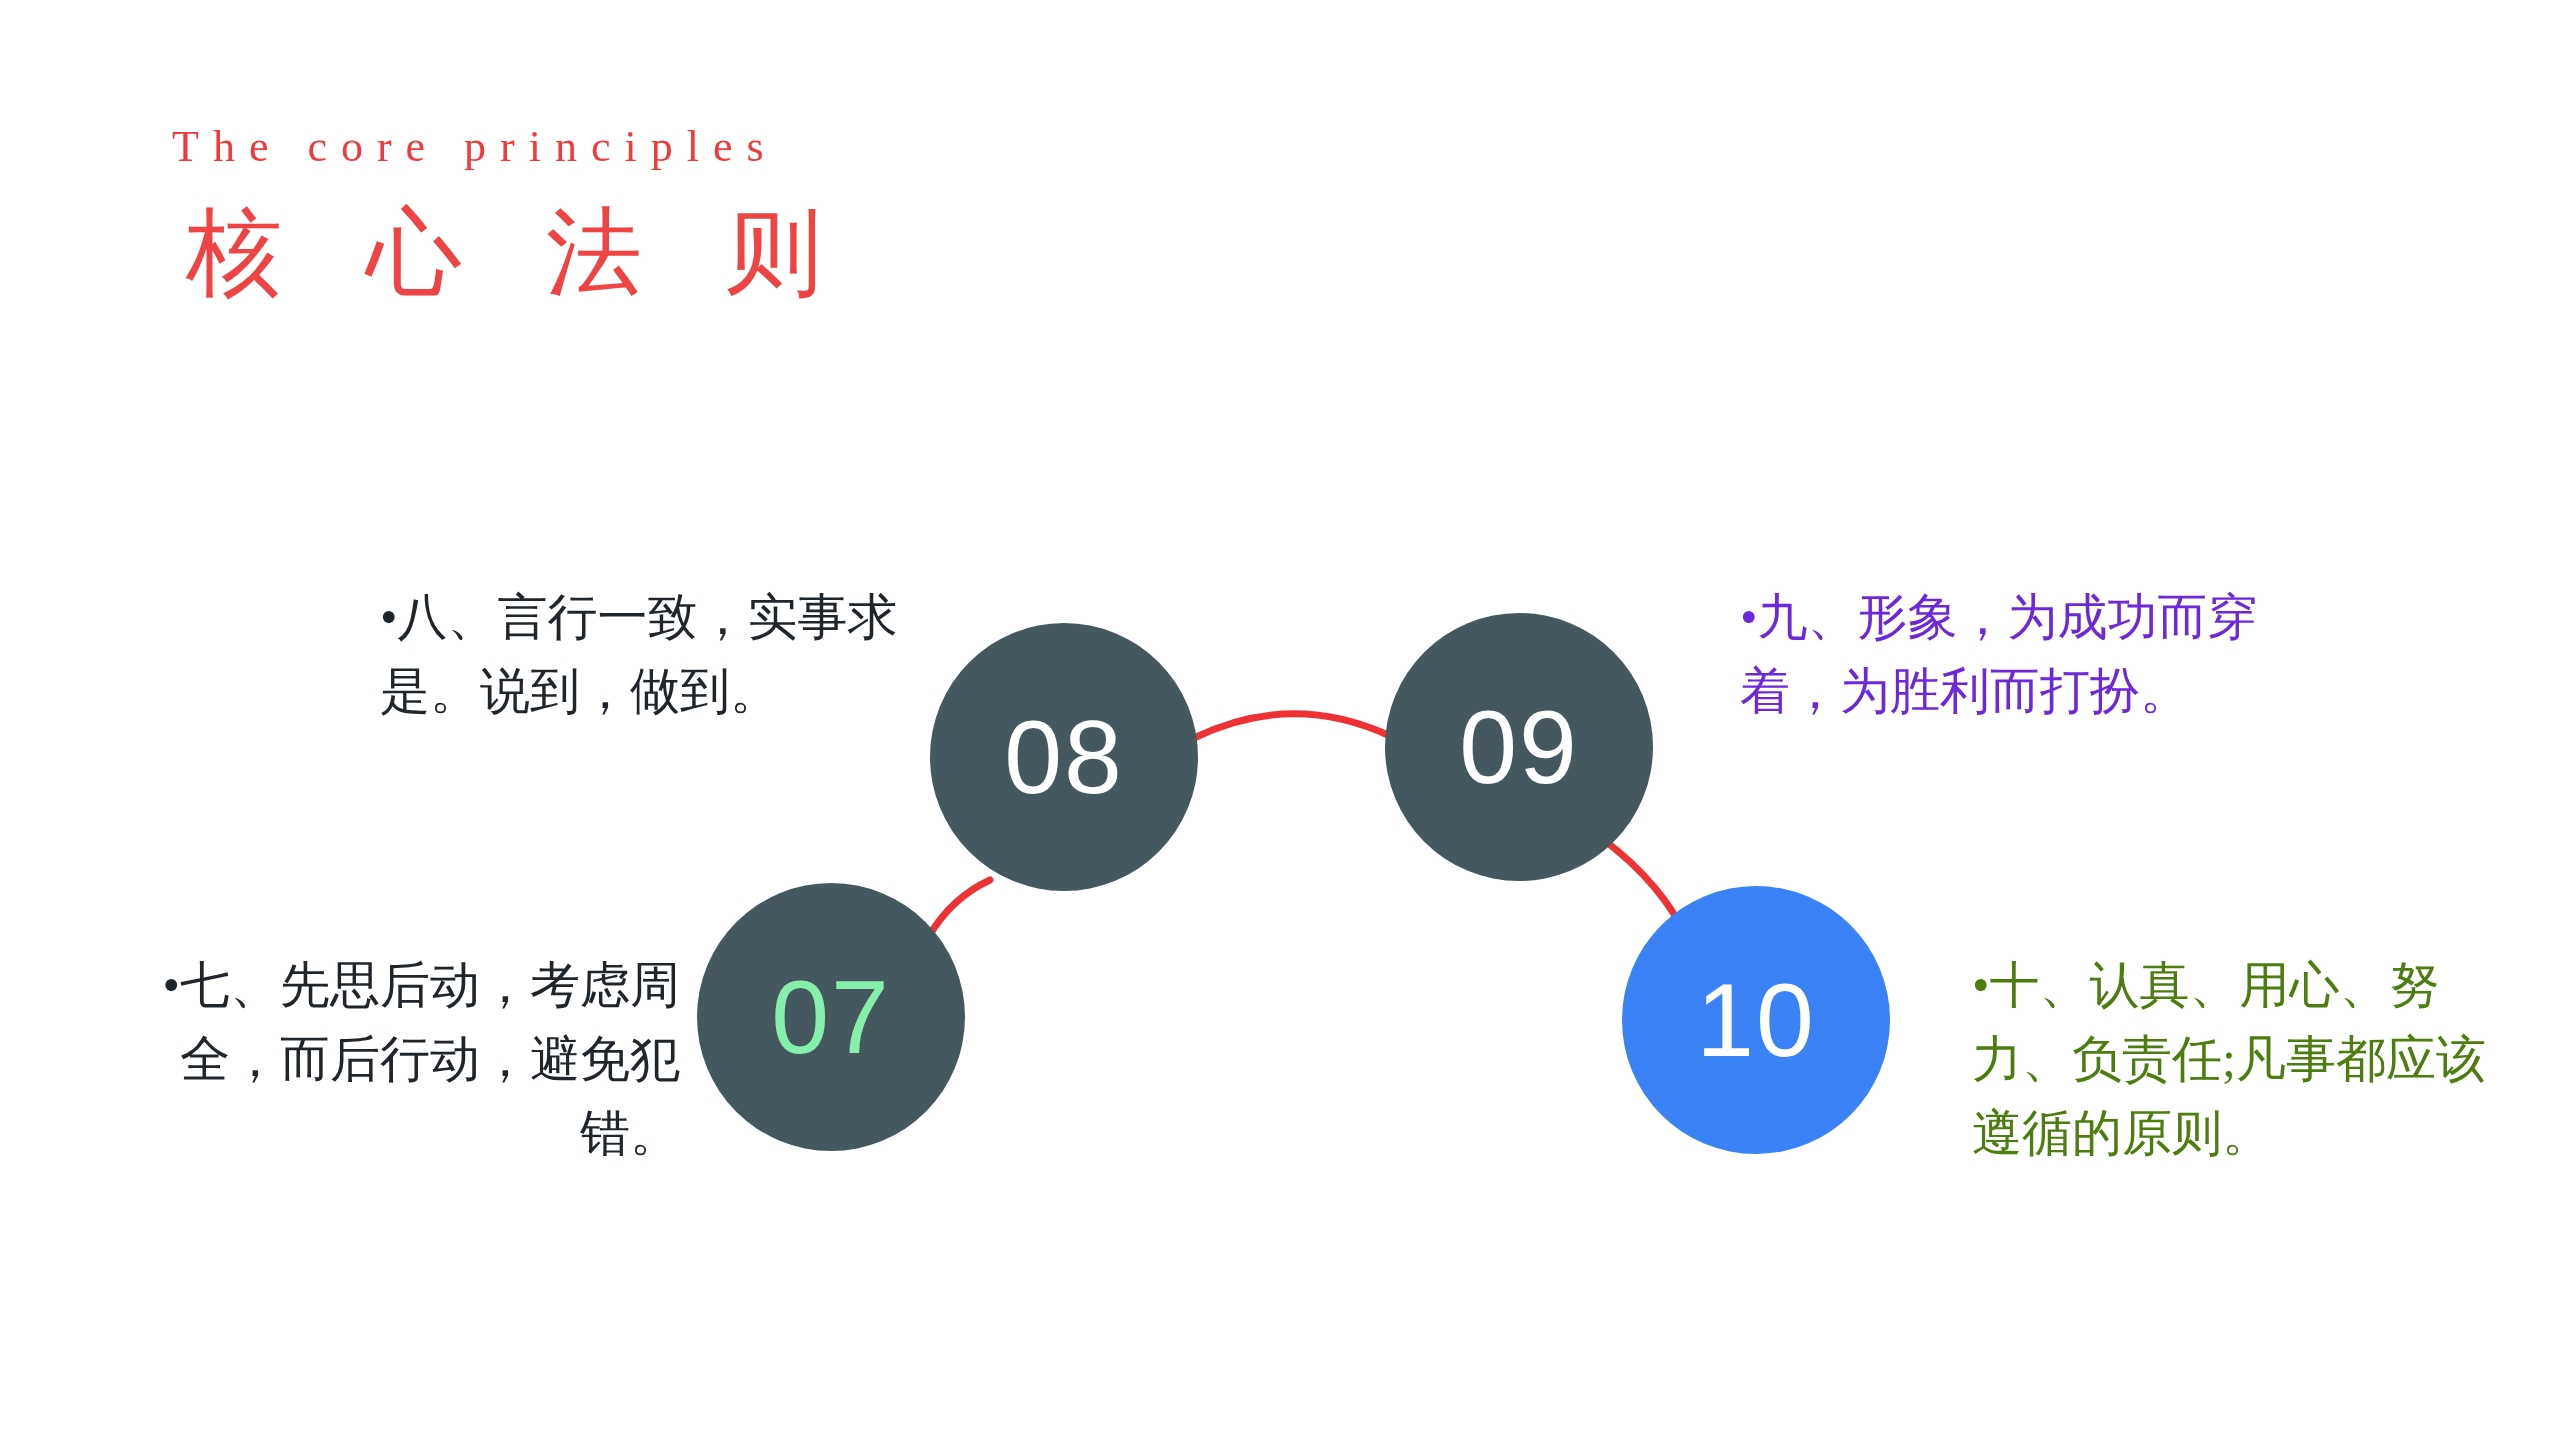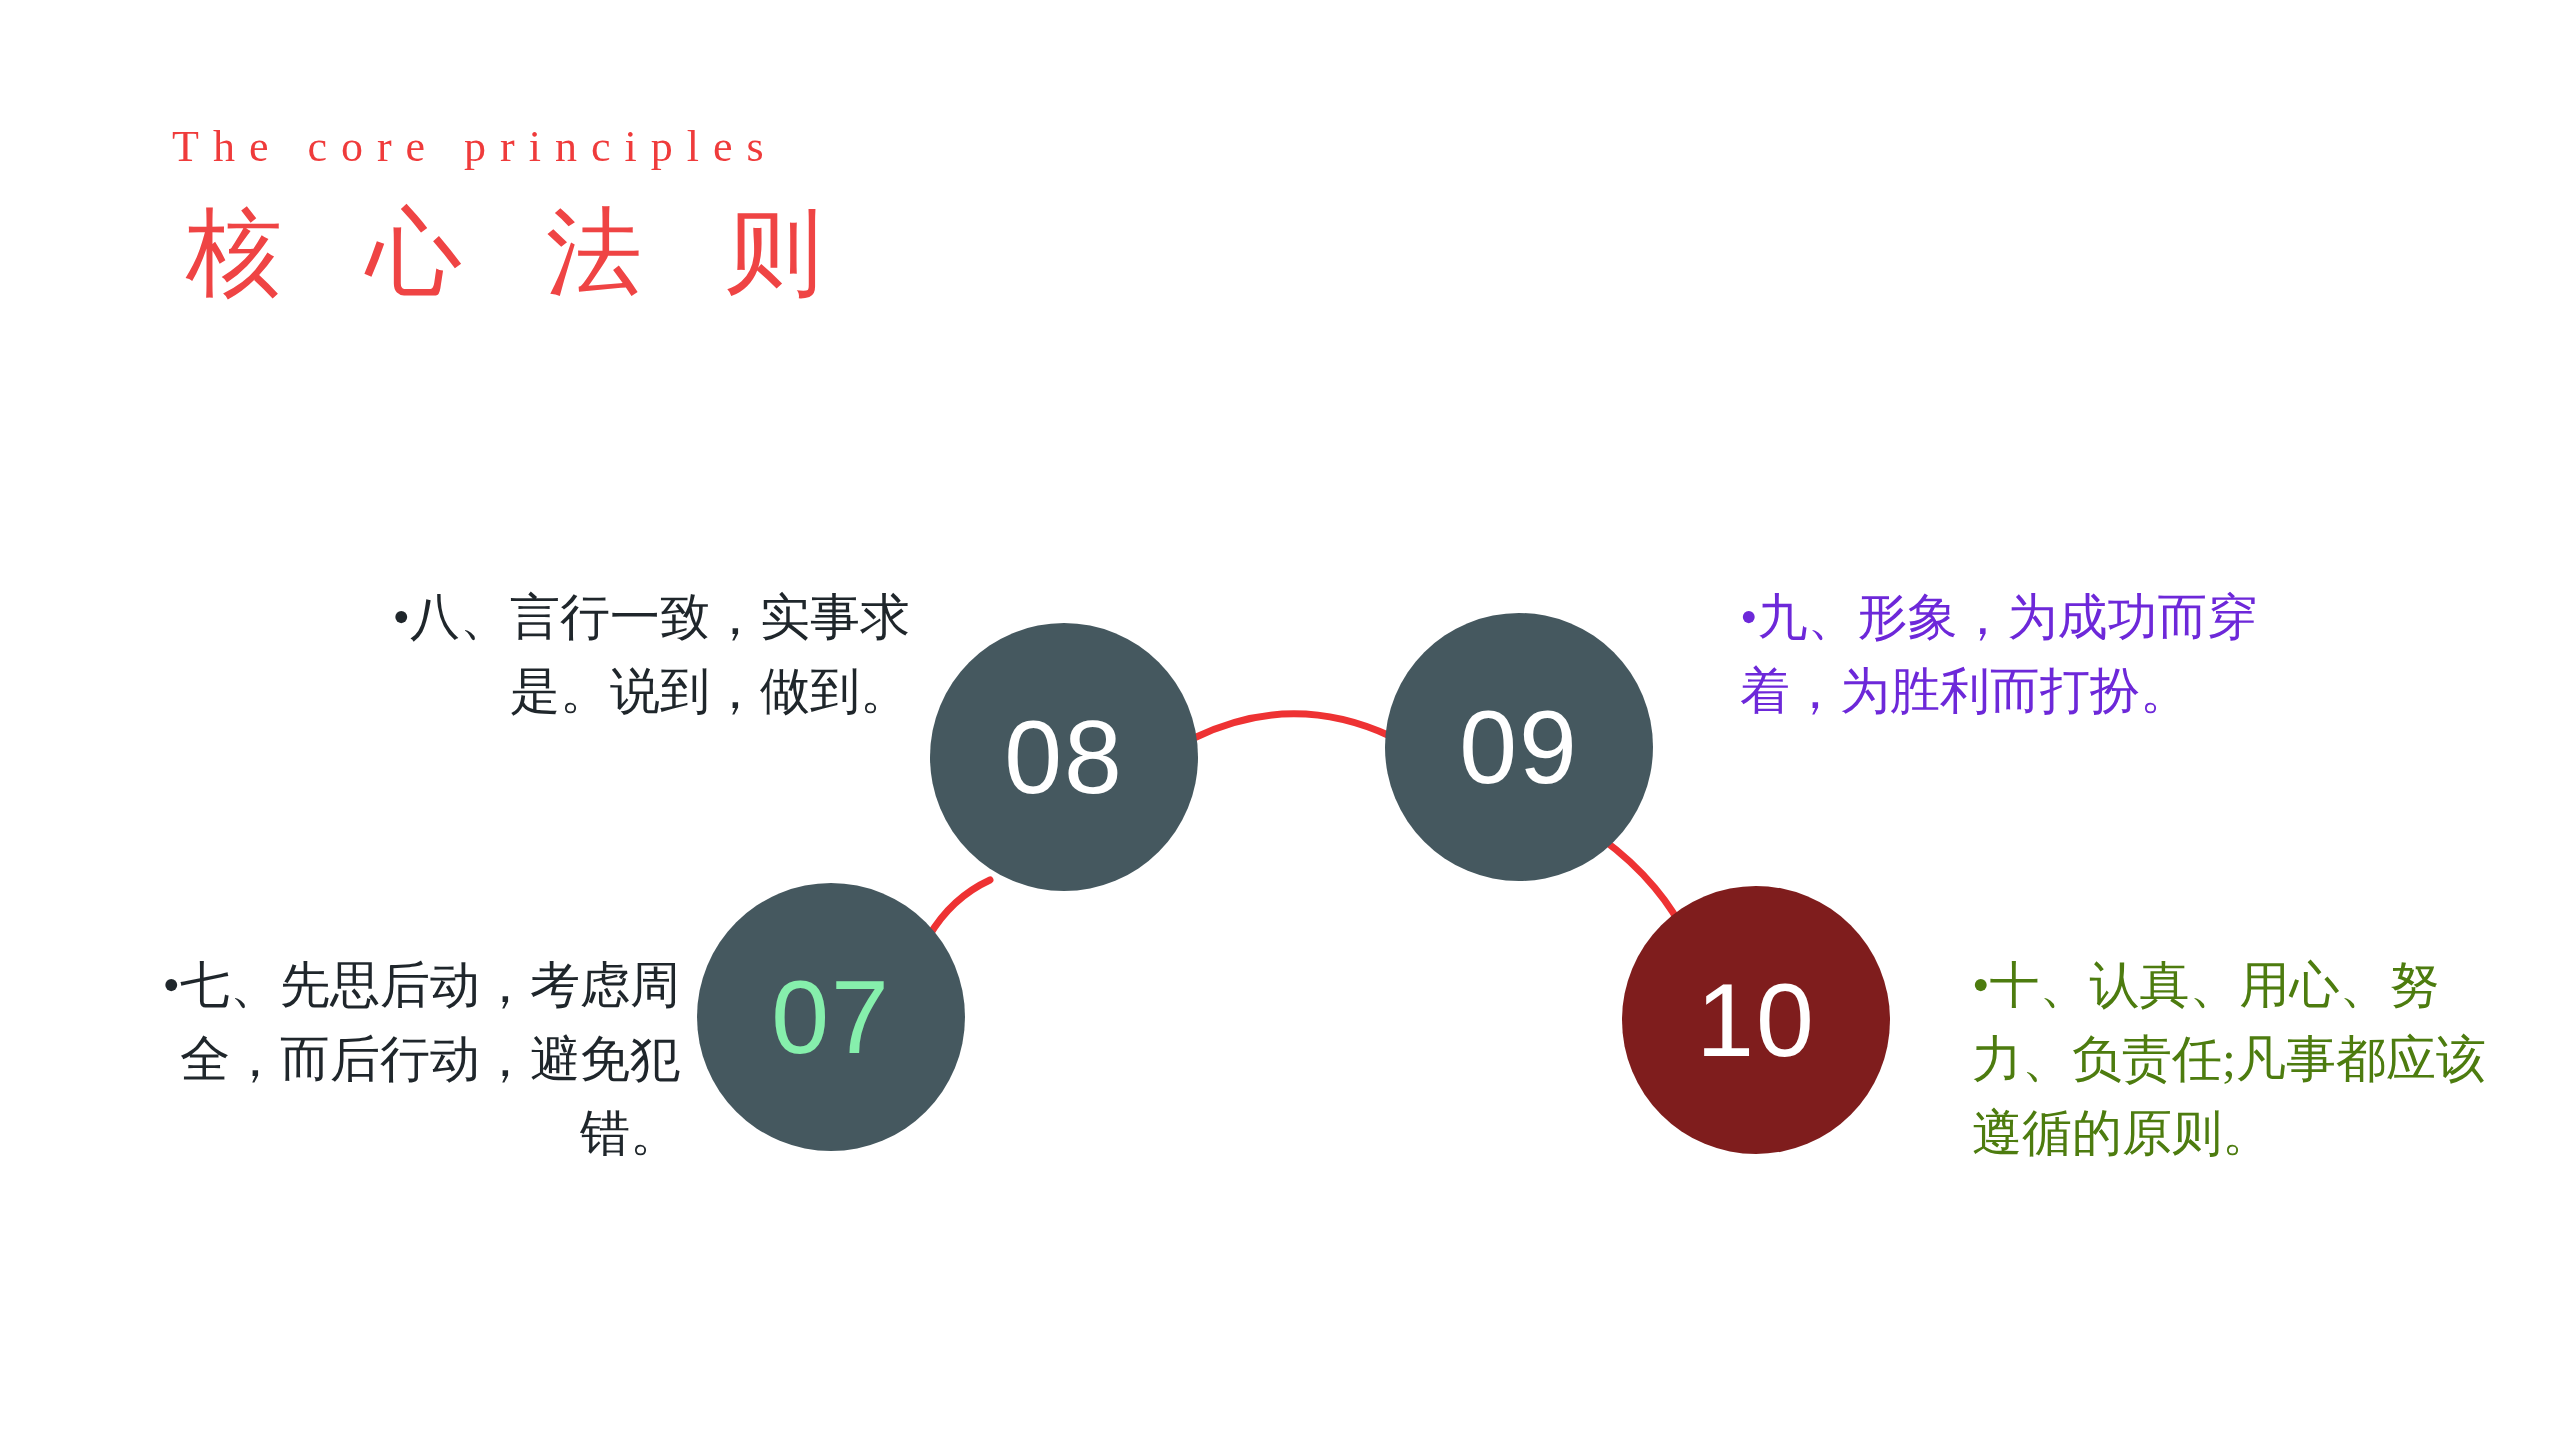--- a/index.html
+++ b/index.html
@@ -109,21 +109,21 @@
   #caption-07 {
     left: 140px;
     top: 920px;
     width: 540px;
     text-align: right;
   }
   #caption-08 {
     left: 380px;
     top: 552px;
     width: 530px;
-    text-align: right;
+    text-align: left;
   }
   #caption-09 {
     left: 1740px;
     top: 552px;
     width: 560px;
     text-align: left;
   }
   #caption-10 {
     left: 1972px;
     top: 920px;
@@ -157,21 +157,21 @@
     </div>
 
     <div id="node-08" class="node-circle" style="background: rgb(69, 88, 95); align-items: center;">
       <span class="node-number" style="color: rgb(255, 255, 255);">08</span>
     </div>
 
     <div id="node-09" class="node-circle" style="background: rgb(69, 88, 95);">
       <span class="node-number" style="color: rgb(255, 255, 255);">09</span>
     </div>
 
-    <div id="node-10" class="node-circle" style="background: #7f1d1d;">
+    <div id="node-10" class="node-circle" style="background: #3b82f6;">
       <span class="node-number" style="color: rgb(255, 255, 255);">10</span>
     </div>
 
     <div id="caption-07" class="caption" style="color: rgb(31, 38, 43);">•七、先思后动，考虑周全，而后行动，避免犯错。</div>
 
     <div id="caption-08" class="caption" style="color: rgb(31, 38, 43);">•八、言行一致，实事求是。说到，做到。</div>
 
     <div id="caption-09" class="caption" style="color: #6d28d9;">•九、形象，为成功而穿着，为胜利而打扮。</div>
 
     <div id="caption-10" class="caption" style="color: #4d7c0f;">•十、认真、用心、努力、负责任;凡事都应该遵循的原则。</div>

